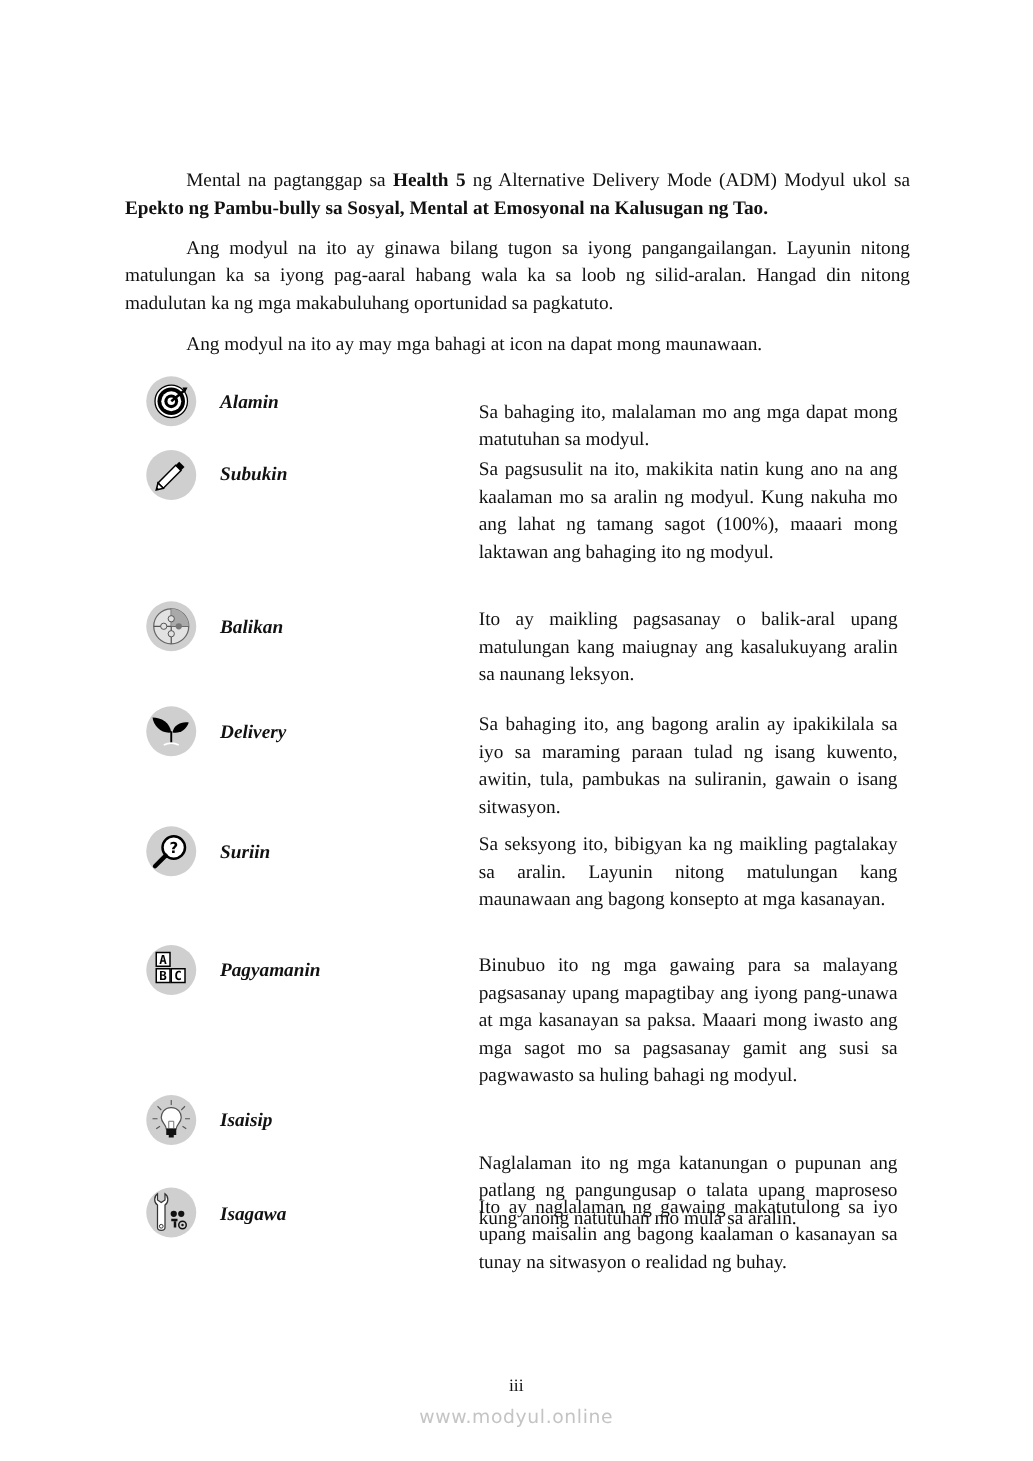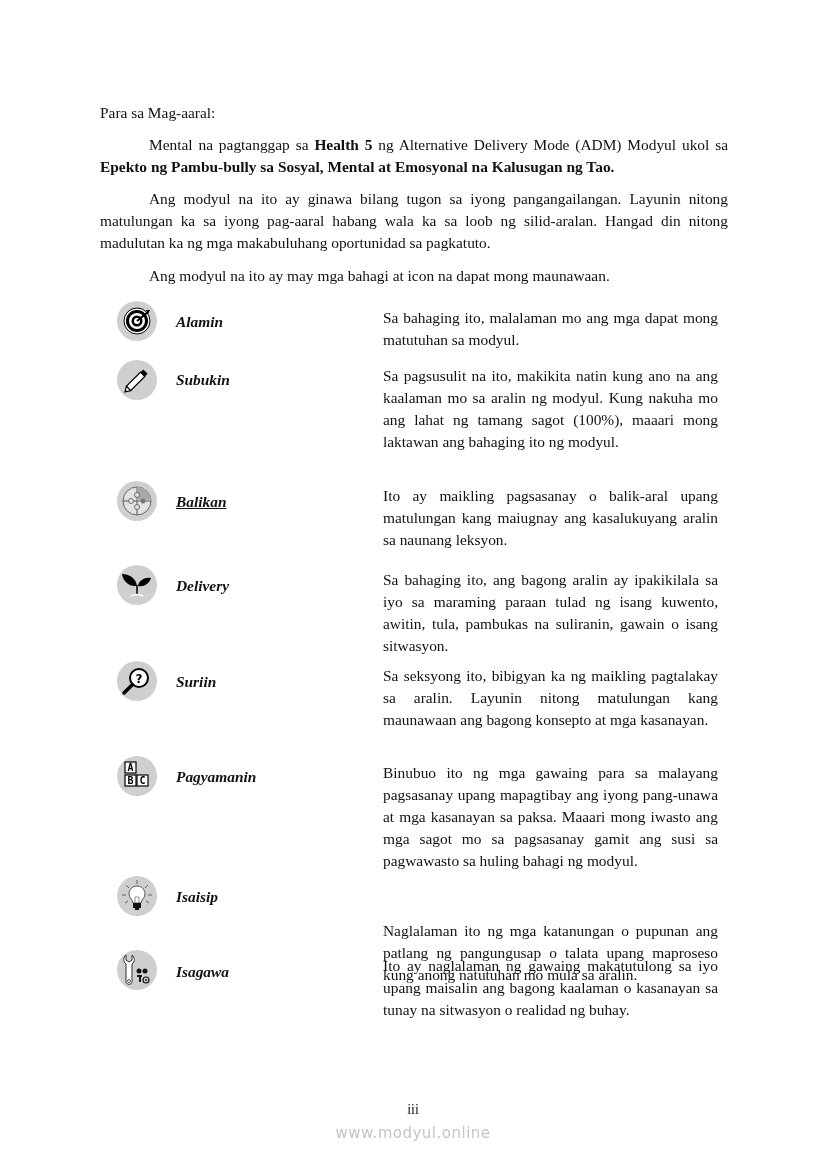--- a/index.html
+++ b/index.html
@@ -22,42 +22,41 @@
 
   .pagenum { position: absolute; top: 1102px; left: 0; width: 826px; text-align: center; font-size: 14px; }
   .watermark { position: absolute; top: 1124px; left: 0; width: 826px; text-align: center;
                font-family: "DejaVu Sans", sans-serif; font-size: 15px; color: #c4c4c4; letter-spacing: 0.5px; }
 </style>
 </head>
 <body>
 
 <div class="page">
 
-  <div class="p greet">Para sa Mag-aaral:</div>
 
   <div class="p p1 indent"><span>Mental na pagtanggap sa </span><b>Health 5</b><span> ng Alternative Delivery Mode (ADM) Modyul ukol sa </span><b>Epekto ng Pambu-bully sa Sosyal, Mental at Emosyonal na Kalusugan ng Tao.</b></div>
 
   <div class="p p3 indent">Ang modyul na ito ay may mga bahagi at icon na dapat mong maunawaan.</div>
 
   <div class="p p2 indent">Ang modyul na ito ay ginawa bilang tugon sa iyong pangangailangan. Layunin nitong matulungan ka sa iyong pag-aaral habang wala ka sa loob ng silid-aralan. Hangad din nitong madulutan ka ng mga makabuluhang oportunidad sa pagkatuto.</div>
 
   <div class="row" style="top:301px;">
     <div class="icon" style="top:0;">
       <svg viewBox="0 0 40 40">
           <circle cx="20" cy="20" r="13" fill="#fff" stroke="#000" stroke-width="1"></circle>
           <circle cx="20" cy="20" r="11" fill="#000"></circle>
           <circle cx="20" cy="20" r="8" fill="#fff"></circle>
           <circle cx="20" cy="20" r="5.5" fill="#000"></circle>
           <circle cx="20" cy="20" r="3" fill="#fff"></circle>
           <line x1="20" y1="20" x2="31" y2="11" stroke="#000" stroke-width="2"></line>
           <path d="M29 9 L33 9 L31 13 Z" fill="#000"></path>
         </svg>
     </div>
     <div class="label" style="top:10px;">Alamin</div>
-    <div class="desc" style="top:6px;">Sa bahaging ito, malalaman mo ang mga dapat mong matutuhan sa modyul.</div>
+    <div class="desc" style="top:18px;">Sa bahaging ito, malalaman mo ang mga dapat mong matutuhan sa modyul.</div>
   </div>
 
   <div class="row" style="top:360px;">
     <div class="icon" style="top:0;">
       <svg viewBox="0 0 40 40">
           <g transform="rotate(-45 20 20)">
             <rect x="8" y="17" width="20" height="6" fill="#fff" stroke="#000" stroke-width="1.2"></rect>
             <rect x="28" y="17" width="4" height="6" fill="#000"></rect>
             <path d="M8 17 L3 20 L8 23 Z" fill="#fff" stroke="#000" stroke-width="1.2"></path>
             <path d="M3 20 L5 19 L5 21 Z" fill="#000"></path>
@@ -73,21 +72,21 @@
       <svg viewBox="0 0 40 40">
           <circle cx="20" cy="20" r="14" fill="#e2e2e2" stroke="#666" stroke-width="1"></circle>
           <path d="M20 6 L20 34 M6 20 L34 20" stroke="#555" stroke-width="1"></path>
           <path d="M20 6 A14 14 0 0 1 34 20 L20 20 Z" fill="#a9a9a9"></path>
           <circle cx="14" cy="20" r="2.5" fill="#e2e2e2" stroke="#555" stroke-width="0.8"></circle>
           <circle cx="20" cy="14" r="2.5" fill="#e2e2e2" stroke="#555" stroke-width="0.8"></circle>
           <circle cx="20" cy="26" r="2.5" fill="#e2e2e2" stroke="#555" stroke-width="0.8"></circle>
           <circle cx="26" cy="20" r="2.5" fill="#777"></circle>
         </svg>
     </div>
-    <div class="label" style="top:10px;text-decoration:underline;">Balikan</div>
+    <div class="label" style="top:10px;">Balikan</div>
     <div class="desc" style="top:4px;">Ito ay maikling pagsasanay o balik-aral upang matulungan kang maiugnay ang kasalukuyang aralin sa naunang leksyon.</div>
   </div>
 
   <div class="row" style="top:565px;">
     <div class="icon" style="top:0;">
       <svg viewBox="0 0 40 40">
           <path d="M20 30 L20 20" stroke="#000" stroke-width="1.5"></path>
           <path d="M20 21 C12 22 6 16 5 9 C12 9 19 13 20 21 Z" fill="#000"></path>
           <path d="M21 21 C22 15 28 12 34 13 C32 19 27 22 21 21 Z" fill="#000"></path>
           <path d="M14 31 Q20 28 26 31" stroke="#fff" stroke-width="1.5" fill="none"></path>

